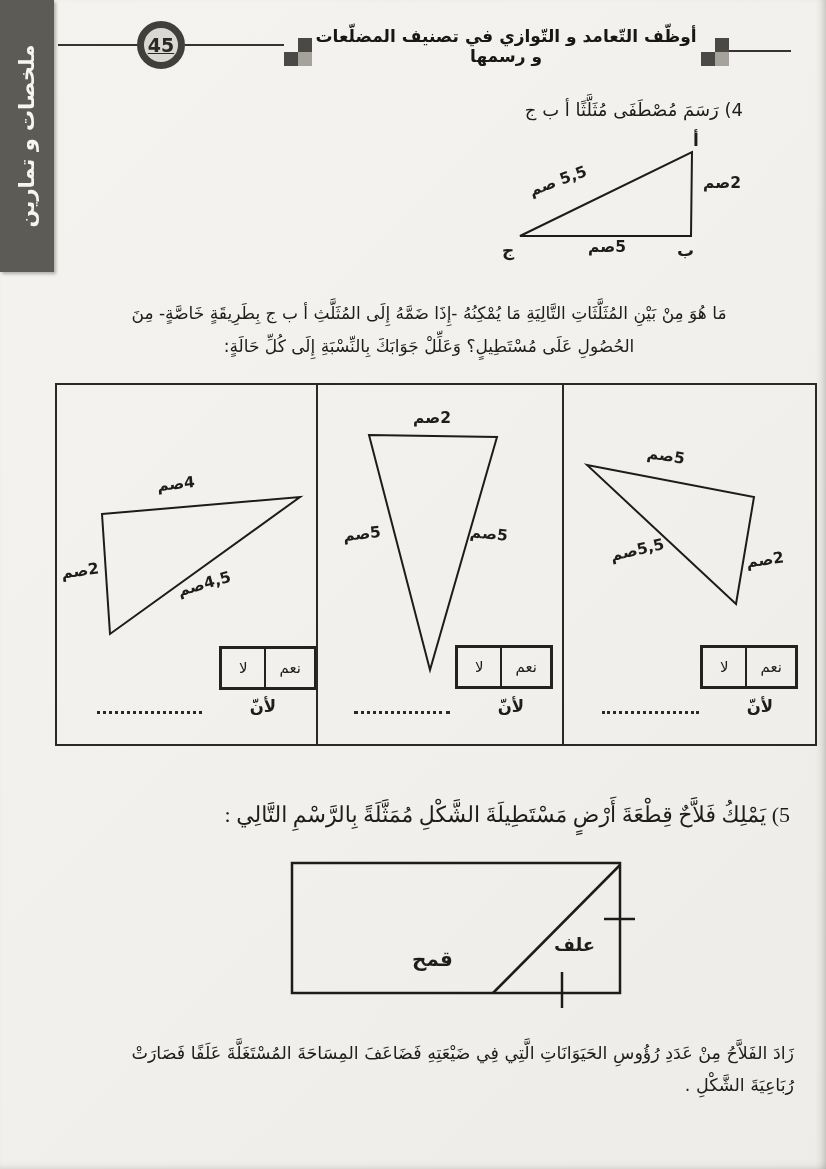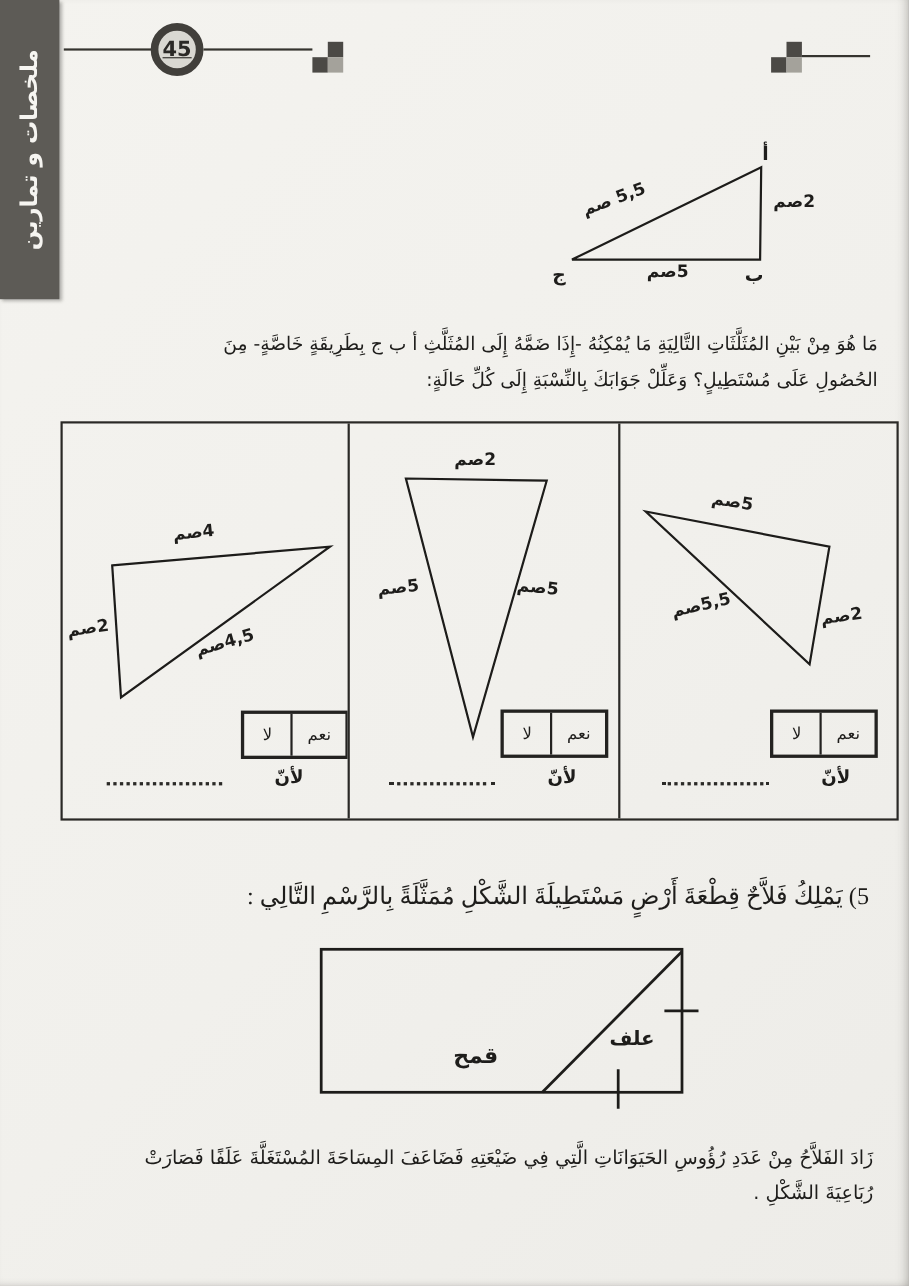--- a/index.html
+++ b/index.html
@@ -34,21 +34,21 @@
   .lesson-title{position:absolute;left:312px;top:26px;width:388px;text-align:center;
     font-weight:bold;font-size:17px;color:#171714;}
   
   .q4-prompt{position:absolute;right:83px;top:99px;font-size:18px;}
   .figure{position:absolute;}
   .fig-label{position:absolute;font-weight:bold;font-size:15.5px;white-space:nowrap;}
   .vertex-label{position:absolute;font-weight:bold;font-size:17px;}
   svg{display:block;}
   .stroke{fill:none;stroke:#1d1c1a;stroke-width:2px;}
   
-  .q-par{position:absolute;right:28px;left:60px;text-align:right;font-size:17px;line-height:33px;}
+  .q-par{position:absolute;right:28px;left:60px;text-align:center;font-size:17px;line-height:33px;}
   .q-par1{top:297px;}
   .q-par2{top:330px;}
   
   .tri-box{position:absolute;left:55px;top:383px;width:758px;height:359px;
     border:2.5px solid #2a2926;display:flex;}
   .case-cell{position:relative;overflow:hidden;}
   .case-1{width:259px;}
   .case-2{width:244px;border-left:2px solid #2a2926;border-right:2px solid #2a2926;}
   .case-3{flex:1;}
   .cell-svg{position:absolute;left:0;top:0;}
@@ -79,27 +79,29 @@
   <div class="rule rule-a"></div>
   <div class="page-circle">
     <span>45</span>
   </div>
   <div class="rule rule-b"></div>
   <div class="ornament ornament-left">
     <i class="sq tr"></i>
     <i class="sq bl"></i>
     <i class="sq br"></i>
   </div>
+  <div class="lesson-title arabic">أوظّف التّعامد و التّوازي في تصنيف المضلّعات و رسمها</div>
   <div class="ornament ornament-right">
     <i class="sq tr"></i>
     <i class="sq bl"></i>
     <i class="sq br"></i>
   </div>
   <div class="rule rule-c"></div>
 
+  <div class="q4-prompt arabic">4) رَسَمَ مُصْطَفَى مُثَلَّثًا أ ب ج</div>
 
   <div class="figure" style="left:450px;top:130px;width:330px;height:150px;">
     <svg class="cell-svg" width="330" height="150">
       <polygon class="stroke" points="242,22 241,106 70,106"></polygon>
     </svg>
     <div class="vertex-label arabic" style="left:243px;top:0px;">أ</div>
     <div class="vertex-label arabic" style="left:227px;top:110px;">ب</div>
     <div class="vertex-label arabic" style="left:52px;top:110px;">ج</div>
     <div class="fig-label arabic" style="left:253px;top:44px;">2صم</div>
     <div class="fig-label arabic" style="left:138px;top:108px;">5صم</div>

